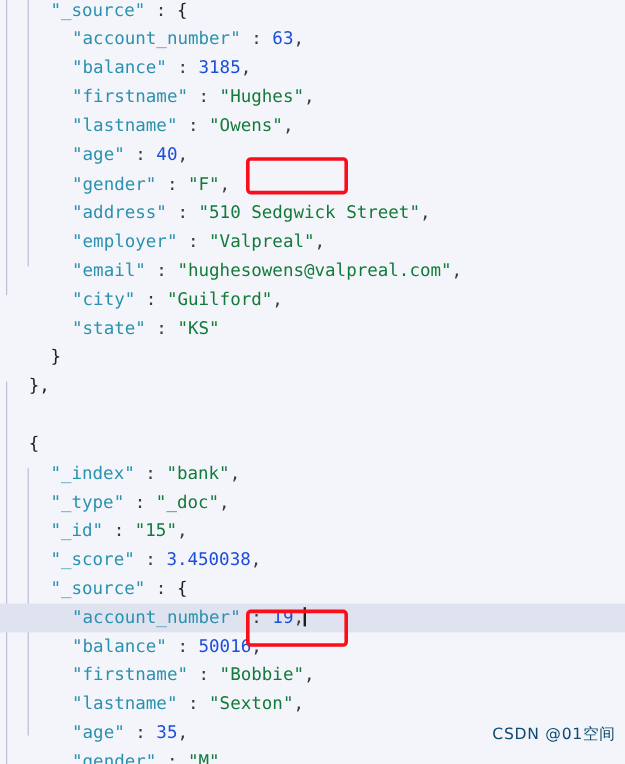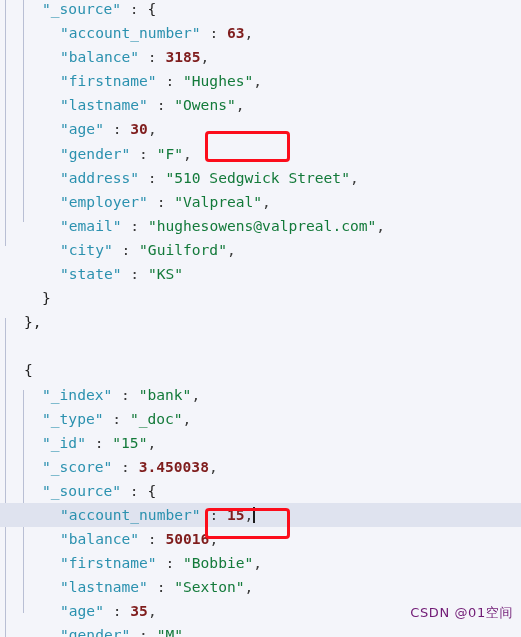--- a/index.html
+++ b/index.html
@@ -36,21 +36,21 @@
     white-space: pre;
     padding-left: 6px;
     box-sizing: border-box;
     position: relative;
   }
   .line.active {
     background: #dfe3ef;
   }
   .k  { color: #2b91af; }   
   .s  { color: #137a3a; }   
-  .n  { color: #7f1d1d; font-weight: bold; }   
+  .n  { color: #1d4ed8; }   
   .p  { color: #3a3a3a; }   
   .b  { color: #222222; }   
   .cursor {
     display: inline-block;
     width: 1.5px;
     height: 16px;
     background: #1c1c1c;
     vertical-align: -3px;
     margin-left: 0px;
   }
@@ -61,58 +61,58 @@
     border-radius: 4px;
     box-sizing: border-box;
     pointer-events: none;
   }
   .watermark {
     position: absolute;
     right: 8px;
     bottom: 12px;
     font-family: "DejaVu Sans", "Liberation Sans", sans-serif;
     font-size: 13px;
-    color: #701a75;
+    color: #0c4a6e;
     letter-spacing: 0.6px;
     white-space: nowrap;
   }
 </style>
 </head>
 <body>
 
 <div id="editor">
 
   <div class="guide" style="left:5px; top:0; height:246px;"></div>
   <div class="guide" style="left:23px; top:0; height:222px;"></div>
   <div class="guide" style="left:5px; top:318px; height:319px;"></div>
   <div class="guide" style="left:23px; top:390px; height:223px;"></div>
 
   <div class="code" id="code-lines">
       <div class="line"><span style="display: inline-block; width: 36px;"></span><span class="k">"_source"</span><span class="p"> : </span><span class="b">{</span></div>
       <div class="line"><span style="display: inline-block; width: 54px;"></span><span class="k">"account_number"</span><span class="p"> : </span><span class="n">63</span><span class="p">,</span></div>
       <div class="line"><span style="display: inline-block; width: 54px;"></span><span class="k">"balance"</span><span class="p"> : </span><span class="n">3185</span><span class="p">,</span></div>
       <div class="line"><span style="display: inline-block; width: 54px;"></span><span class="k">"firstname"</span><span class="p"> : </span><span class="s">"Hughes"</span><span class="p">,</span></div>
       <div class="line"><span style="display: inline-block; width: 54px;"></span><span class="k">"lastname"</span><span class="p"> : </span><span class="s">"Owens"</span><span class="p">,</span></div>
-      <div class="line"><span style="display: inline-block; width: 54px;"></span><span class="k">"age"</span><span class="p"> : </span><span class="n">30</span><span class="p">,</span></div>
+      <div class="line"><span style="display: inline-block; width: 54px;"></span><span class="k">"age"</span><span class="p"> : </span><span class="n">40</span><span class="p">,</span></div>
       <div class="line"><span style="display: inline-block; width: 54px;"></span><span class="k">"gender"</span><span class="p"> : </span><span class="s">"F"</span><span class="p">,</span></div>
       <div class="line"><span style="display: inline-block; width: 54px;"></span><span class="k">"address"</span><span class="p"> : </span><span class="s">"510 Sedgwick Street"</span><span class="p">,</span></div>
       <div class="line"><span style="display: inline-block; width: 54px;"></span><span class="k">"employer"</span><span class="p"> : </span><span class="s">"Valpreal"</span><span class="p">,</span></div>
       <div class="line"><span style="display: inline-block; width: 54px;"></span><span class="k">"email"</span><span class="p"> : </span><span class="s">"hughesowens@valpreal.com"</span><span class="p">,</span></div>
       <div class="line"><span style="display: inline-block; width: 54px;"></span><span class="k">"city"</span><span class="p"> : </span><span class="s">"Guilford"</span><span class="p">,</span></div>
       <div class="line"><span style="display: inline-block; width: 54px;"></span><span class="k">"state"</span><span class="p"> : </span><span class="s">"KS"</span></div>
       <div class="line"><span style="display: inline-block; width: 36px;"></span><span class="b">}</span></div>
       <div class="line"><span style="display: inline-block; width: 18px;"></span><span class="b">},</span></div>
       <div class="line"><span style="display: inline-block; width: 0px;"></span></div>
       <div class="line"><span style="display: inline-block; width: 18px;"></span><span class="b">{</span></div>
       <div class="line"><span style="display: inline-block; width: 36px;"></span><span class="k">"_index"</span><span class="p"> : </span><span class="s">"bank"</span><span class="p">,</span></div>
       <div class="line"><span style="display: inline-block; width: 36px;"></span><span class="k">"_type"</span><span class="p"> : </span><span class="s">"_doc"</span><span class="p">,</span></div>
       <div class="line"><span style="display: inline-block; width: 36px;"></span><span class="k">"_id"</span><span class="p"> : </span><span class="s">"15"</span><span class="p">,</span></div>
       <div class="line"><span style="display: inline-block; width: 36px;"></span><span class="k">"_score"</span><span class="p"> : </span><span class="n">3.450038</span><span class="p">,</span></div>
       <div class="line"><span style="display: inline-block; width: 36px;"></span><span class="k">"_source"</span><span class="p"> : </span><span class="b">{</span></div>
-      <div class="line active"><span style="display: inline-block; width: 54px;"></span><span class="k">"account_number"</span><span class="p"> : </span><span class="n">15</span><span class="p">,</span><span class="cursor"></span></div>
+      <div class="line active"><span style="display: inline-block; width: 54px;"></span><span class="k">"account_number"</span><span class="p"> : </span><span class="n">19</span><span class="p">,</span><span class="cursor"></span></div>
       <div class="line"><span style="display: inline-block; width: 54px;"></span><span class="k">"balance"</span><span class="p"> : </span><span class="n">50016</span><span class="p">,</span></div>
       <div class="line"><span style="display: inline-block; width: 54px;"></span><span class="k">"firstname"</span><span class="p"> : </span><span class="s">"Bobbie"</span><span class="p">,</span></div>
       <div class="line"><span style="display: inline-block; width: 54px;"></span><span class="k">"lastname"</span><span class="p"> : </span><span class="s">"Sexton"</span><span class="p">,</span></div>
       <div class="line"><span style="display: inline-block; width: 54px;"></span><span class="k">"age"</span><span class="p"> : </span><span class="n">35</span><span class="p">,</span></div>
       <div class="line"><span style="display: inline-block; width: 54px;"></span><span class="k">"gender"</span><span class="p"> : </span><span class="s">"M"</span><span class="p">,</span></div>
     </div>
 
   <div class="annot" style="left:205px; top:131px; width:85px; height:31px;"></div>
   <div class="annot" style="left:205px; top:508px; width:85px; height:31px;"></div>
 

